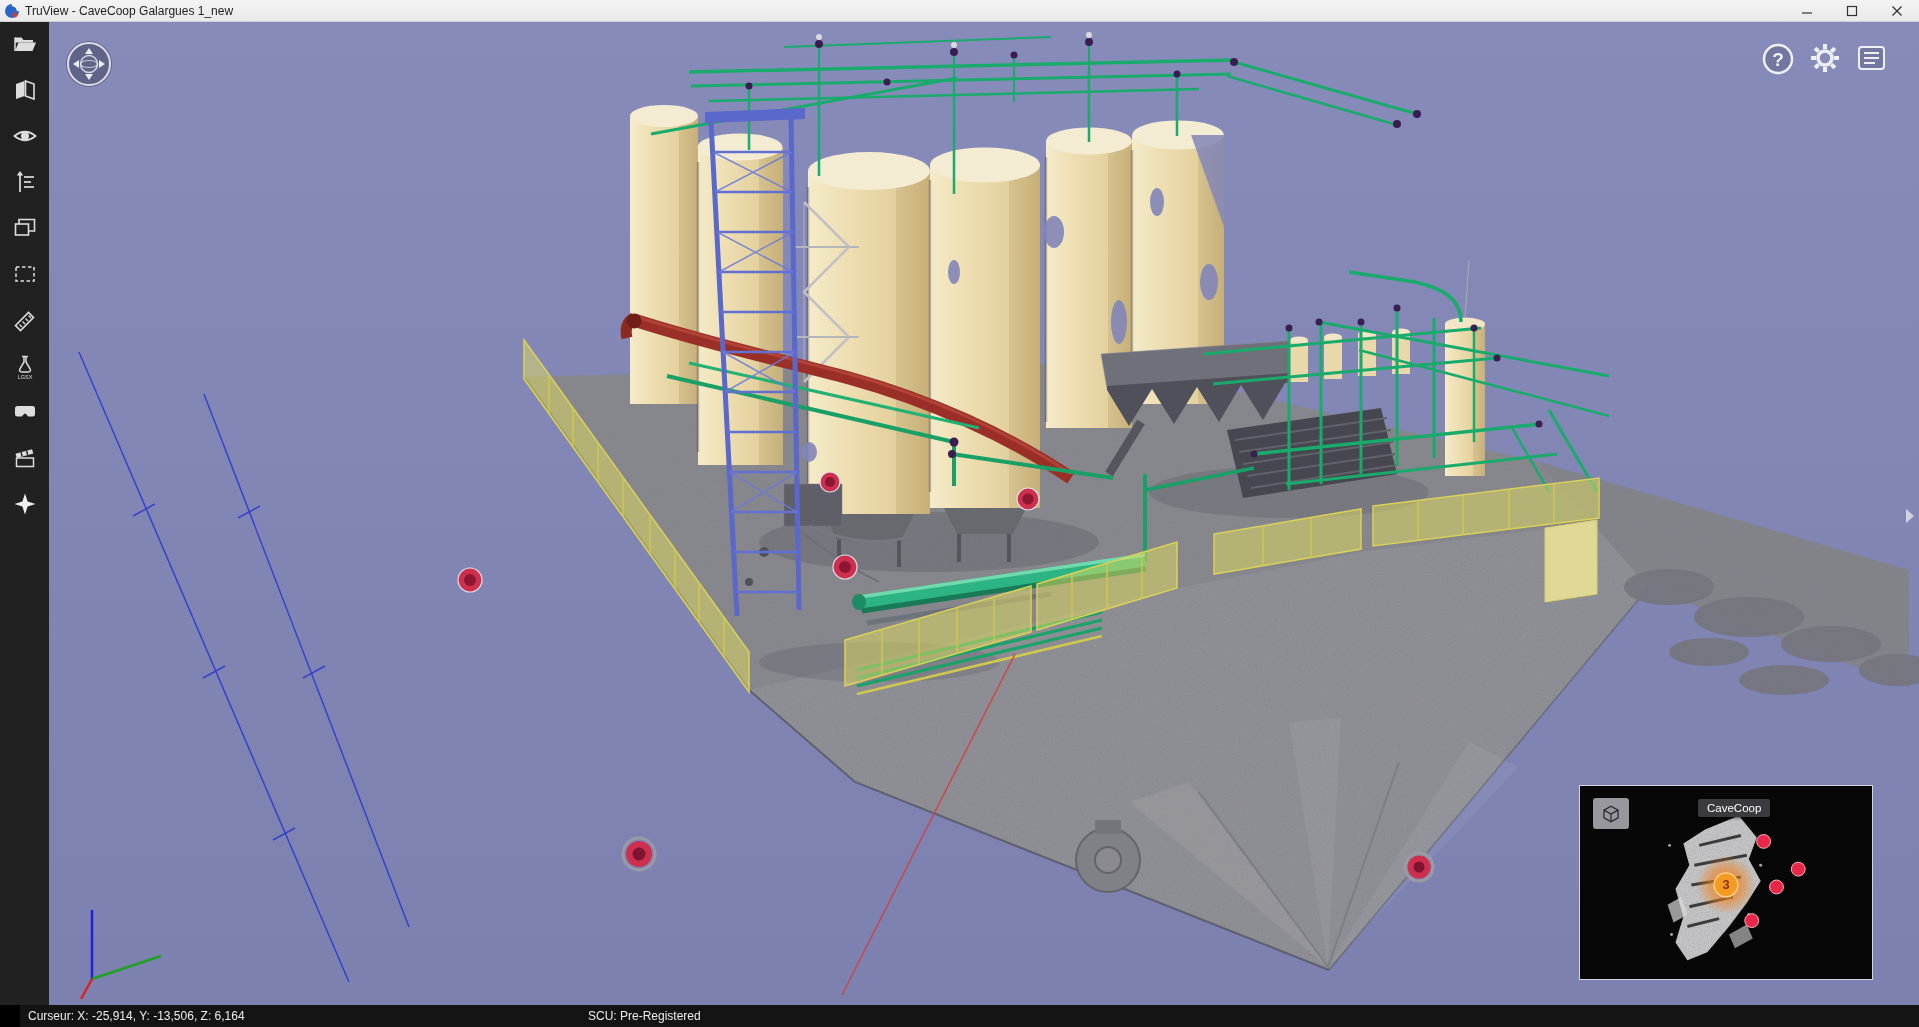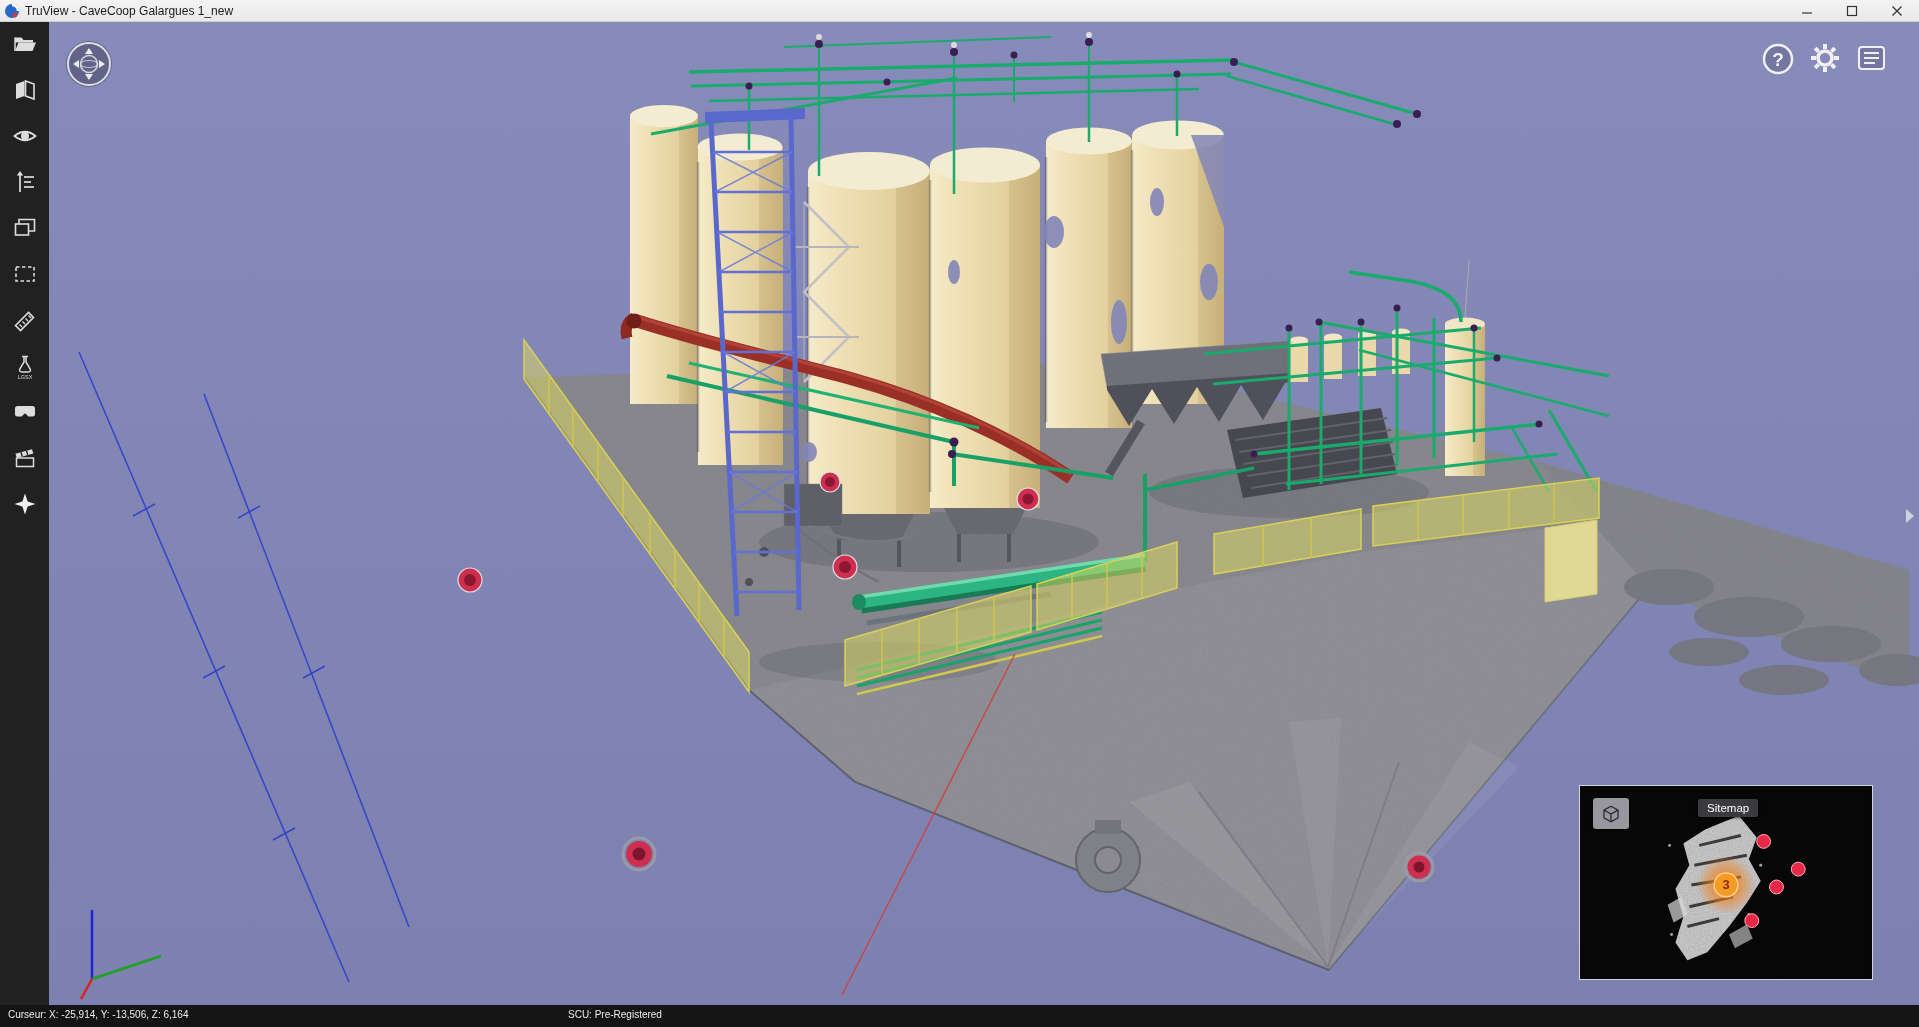--- a/index.html
+++ b/index.html
@@ -17,21 +17,21 @@
   .tool-btn{width:30px;height:30px;display:flex;align-items:center;justify-content:center;}
   .viewport{flex:1 1 auto;position:relative;background:linear-gradient(180deg,#878bba 0%,#8185b4 55%,#7d81b0 100%);overflow:hidden;}
   .scene{position:absolute;inset:0;width:100%;height:100%;display:block;}
   
   .sitemap-panel{position:absolute;left:1530px;top:763px;width:294px;height:195px;background:#070707;border:1px solid #d4d4dc;}
   .sitemap-map{position:absolute;inset:0;width:100%;height:100%;}
   .sitemap-cube-btn{position:absolute;left:13px;top:12px;width:36px;height:31px;background:#97979d;border-radius:3px;display:flex;align-items:center;justify-content:center;box-shadow:0 1px 2px rgba(0,0,0,.5);}
   .sitemap-label{position:absolute;left:118px;top:13px;background:#3a3a3f;color:#fff;font-size:11.5px;padding:3px 9px;border-radius:2px;box-shadow:0 1px 3px rgba(0,0,0,.6);}
   .right-arrow{position:absolute;right:3px;top:486px;width:12px;height:16px;display:flex;align-items:center;justify-content:center;}
   
-  .statusbar{height:22px;flex:0 0 22px;background:#141414;color:#ededed;font-size:10px;position:relative;}
+  .statusbar{height:22px;flex:0 0 22px;background:#141414;color:#ededed;font-size:12px;position:relative;margin-left:20px;}
   .statusbar span{position:absolute;top:4px;white-space:nowrap;}
   .cursor-pos{left:8px;}
   .scu{left:568px;}
 </style>
 </head>
 <body>
 
 <div class="app">
 
   <div class="titlebar">
@@ -590,21 +590,21 @@
             <circle cx="147" cy="100" r="12" fill="#f59a22" stroke="#ffcf8a" stroke-width="1.5"></circle>
             <text x="147" y="104.5" font-size="13" font-weight="bold" fill="#8a3010" text-anchor="middle">3</text>
           </g>
         </svg>
         <div class="sitemap-cube-btn">
           <svg width="24" height="24" viewBox="0 0 34 30">
             <path d="M17,4 L27,9.5 L27,20.5 L17,26 L7,20.5 L7,9.5 Z" fill="none" stroke="#2a2a2e" stroke-width="1.8"></path>
             <path d="M7,9.5 L17,15 L27,9.5 M17,15 V26" fill="none" stroke="#2a2a2e" stroke-width="1.8"></path>
           </svg>
         </div>
-        <div class="sitemap-label">Sitemap</div>
+        <div class="sitemap-label">CaveCoop</div>
       </div>
 
       <div class="right-arrow">
         <svg width="10" height="16" viewBox="0 0 10 16">
           <path d="M1,1 L9,8 L1,15 Z" fill="#dcdce4" opacity="0.9"></path>
         </svg>
       </div>
     </div>
   </div>
 

